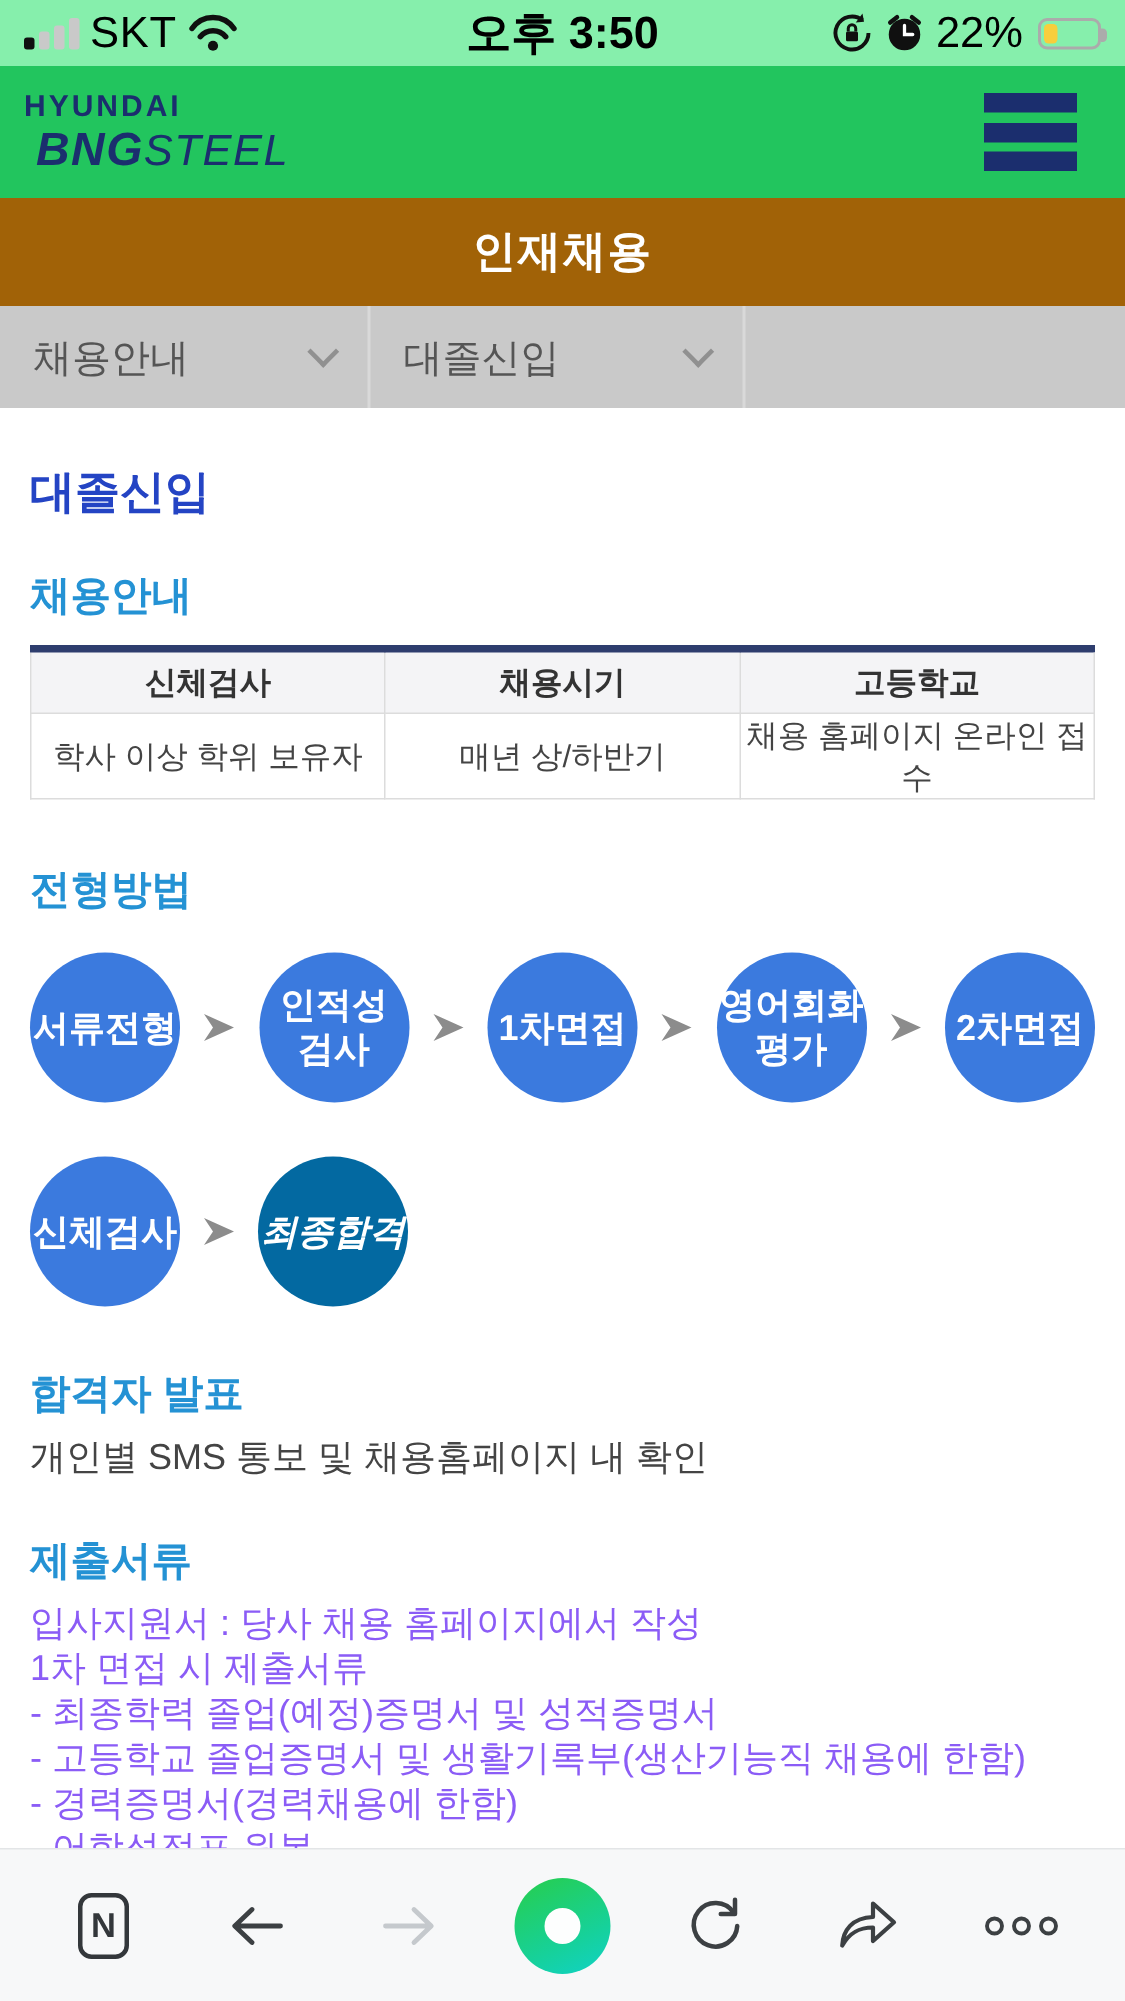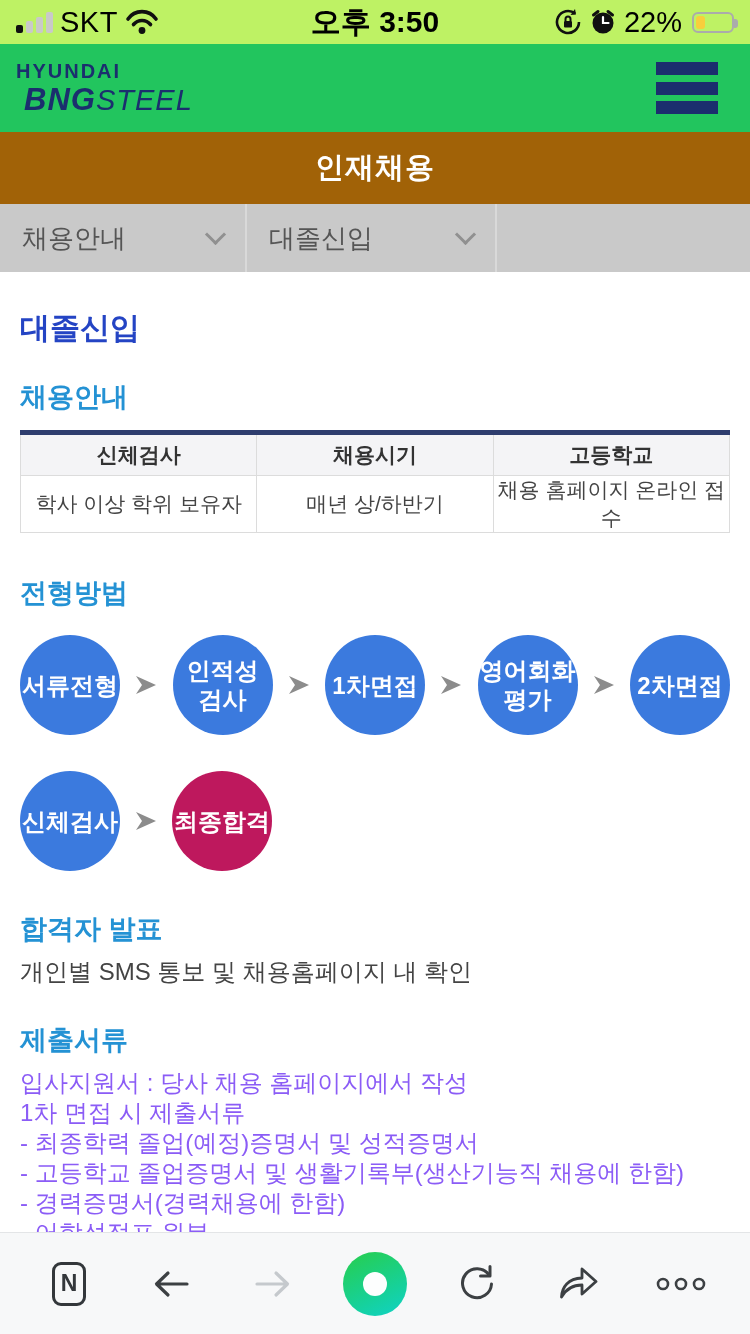--- a/index.html
+++ b/index.html
@@ -4,21 +4,21 @@
 <style>
   * { margin:0; padding:0; box-sizing:border-box; }
   html,body { width:750px; height:1334px; }
   body {
     font-family:"Liberation Sans","DejaVu Sans",sans-serif;
     background:#ffffff; position:relative; overflow:hidden;
     -webkit-font-smoothing:antialiased;
   }
 
   
-  .statusbar { height:44px; display:flex; align-items:center; justify-content:space-between; padding:0 16px; background:#bef264; }
+  .statusbar { height:44px; display:flex; align-items:center; justify-content:space-between; padding:0 16px; background:#86efac; }
   .sb-left, .sb-right { display:flex; align-items:center; gap:7px; width:255px; }
   .sb-right { justify-content:flex-end; }
   .sig { display:flex; align-items:flex-end; gap:3px; height:22px; }
   .sig span { width:7px; border-radius:2px; background:#c9c9c9; display:block; }
   .sig .s1 { height:8px; background:#101010; }
   .sig .s2 { height:12px; } .sig .s3 { height:16px; } .sig .s4 { height:21px; }
   .carrier { font-size:29px; color:#000; letter-spacing:.5px; }
   .sb-time { font-size:30px; font-weight:700; color:#000; }
   .pct { font-size:29px; color:#000; }
   .batt { position:relative; width:42px; height:21px; border:2px solid #ababab; border-radius:6px; margin-left:3px; }
@@ -60,21 +60,21 @@
   table.info th { background:#f4f4f6; color:#333; font-weight:700; height:43px; border-top:none; }
   table.info td { background:#fff; color:#444; font-weight:400; height:42px; }
   table.info th, table.info td { width:33.33%; }
 
   .proc-row { display:flex; align-items:center; }
   .row1 { margin-top:24px; justify-content:space-between; }
   .row2 { margin-top:36px; }
   .circle { width:100px; height:100px; border-radius:50%; background:#3b7ade; color:#fff;
             display:flex; align-items:center; justify-content:center; text-align:center;
             font-size:24px; font-weight:700; line-height:29px; word-break:keep-all; flex:0 0 auto; }
-  .circle.navy { background:#be185d; }
+  .circle.navy { background:#0369a1;font-style:italic; }
   .circle .t { width:98px; }
   .parrow { flex:0 0 auto; display:flex; align-items:center; justify-content:center; }
   .row2 .parrow { width:52px; }
 
   .announce-body { margin-top:10px; font-size:24px; color:#444; line-height:30px; }
   .doc-lines { margin-top:10px; }
   .doc-lines div { font-size:24px; color:#8b5cf6; line-height:30px; }
 
   
   .toolbar { position:absolute; left:0; right:0; bottom:0; height:102px; background:#f7f8f9;

